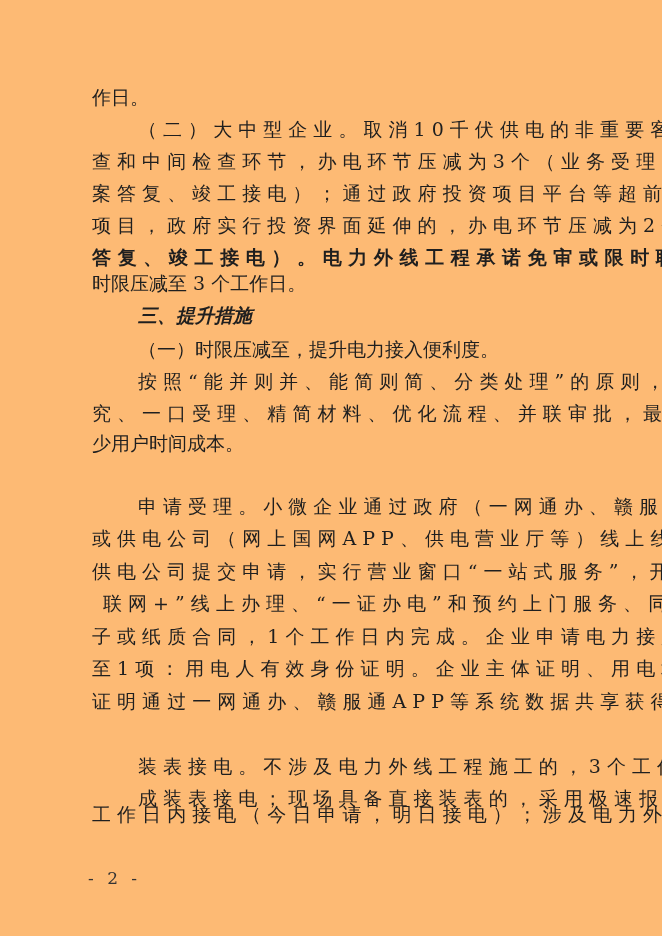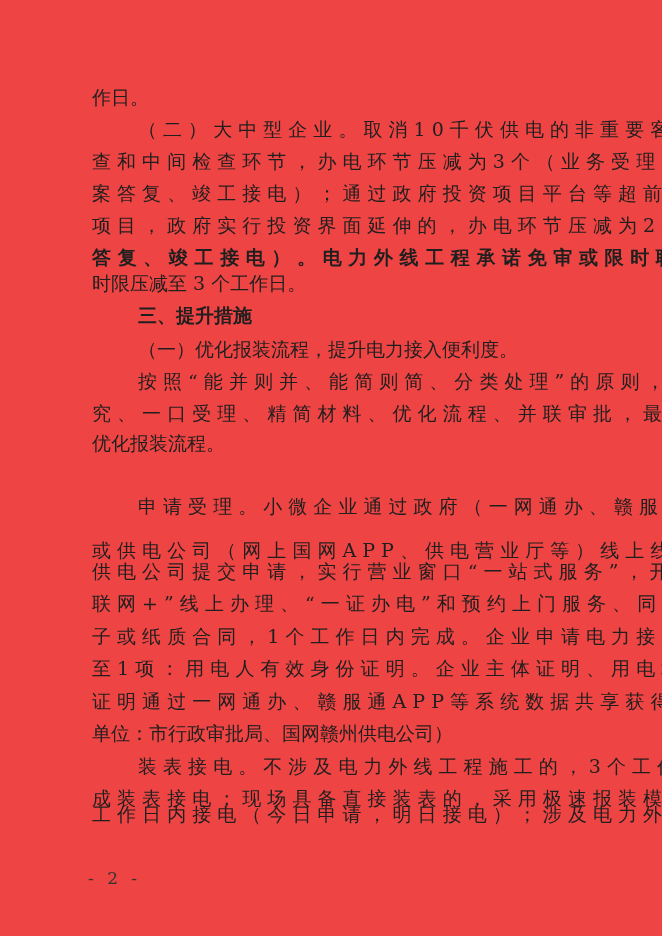--- a/index.html
+++ b/index.html
@@ -1,23 +1,23 @@
 <!DOCTYPE html>
 <html><head>
   <meta charset="utf-8">
   <style>
     html, body { margin: 0; padding: 0; background: #ffffff; }
     body { width: 662px; height: 936px; position: relative; overflow: hidden;
            font-family: "DejaVu Serif", "Liberation Serif", serif; color: #1f1f1f; }
-    .page { position: absolute; left: 0; top: 0; width: 662px; height: 936px; background: #ef4444; }
+    .page { position: absolute; left: 0; top: 0; width: 662px; height: 936px; background: #fdba74; }
     .line { position: absolute; left: 92px; width: 481px; height: 32px; line-height: 32px;
             font-size: 19px; white-space: nowrap; text-align: justify; text-align-last: justify; }
     .line.last { text-align-last: left; }
     .line.indent { left: 138px; width: 435px; }
-    .bold { font-family: "DejaVu Sans", "Liberation Sans", sans-serif; font-weight: bold; }
+    .bold { font-family: "DejaVu Sans", "Liberation Sans", sans-serif; font-weight: bold; font-style: italic; }
     .lead { font-weight: normal; font-family: "DejaVu Sans", "Liberation Sans", sans-serif; }
     .pagenum { position: absolute; left: 88px; top: 866px; font-size: 17px; line-height: 24px;
                font-family: "DejaVu Serif", "Liberation Serif", serif; color: #333; letter-spacing: 4px; }
   </style>
 </head>
 <body>
 
 <div class="page">
 
   <div class="line last" style="top:81px">
@@ -46,73 +46,70 @@
 
   <div class="line last" style="top:267px">
     <span>时限压减至 3 个工作日。</span>
   </div>
 
   <div class="line indent last bold" style="top:299px">
     <span>三、提升措施</span>
   </div>
 
   <div class="line indent last" style="top:333px">
-    <span>（一）优化报装流程，提升电力接入便利度。</span>
+    <span>（一）时限压减至，提升电力接入便利度。</span>
   </div>
 
   <div class="line indent" style="top: 365px; word-spacing: 0px; text-align: left; text-align-last: left;">
     <span><span class="ch">按</span> <span class="ch">照</span> <span class="ch">“</span> <span class="ch">能</span> <span class="ch">并</span> <span class="ch">则</span> <span class="ch">并</span> <span class="ch">、</span> <span class="ch">能</span> <span class="ch">简</span> <span class="ch">则</span> <span class="ch">简</span> <span class="ch">、</span> <span class="ch">分</span> <span class="ch">类</span> <span class="ch">处</span> <span class="ch">理</span> <span class="ch">”</span> <span class="ch">的</span> <span class="ch">原</span> <span class="ch">则</span> <span class="ch">，</span>    </span>
   </div>
 
   <div class="line" style="top: 397px; word-spacing: 0px; text-align: right; text-align-last: left;">
     <span><span class="ch">究</span> <span class="ch">、</span> <span class="ch">一</span> <span class="ch">口</span> <span class="ch">受</span> <span class="ch">理</span> <span class="ch">、</span> <span class="ch">精</span> <span class="ch">简</span> <span class="ch">材</span> <span class="ch">料</span> <span class="ch">、</span> <span class="ch">优</span> <span class="ch">化</span> <span class="ch">流</span> <span class="ch">程</span> <span class="ch">、</span> <span class="ch">并</span> <span class="ch">联</span> <span class="ch">审</span> <span class="ch">批</span> <span class="ch">，</span> <span class="ch">最</span>     </span>
   </div>
 
   <div class="line last" style="top:427px">
-    <span>优化报装流程。</span>
+    <span>少用户时间成本。</span>
   </div>
 
 
   <div class="line indent" style="top: 490px; word-spacing: 0px; text-align: center; text-align-last: left;">
     <span class="lead"><span class="ch">申</span> <span class="ch">请</span> <span class="ch">受</span> <span class="ch">理</span> <span class="ch">。</span> </span><span><span class="ch">小</span> <span class="ch">微</span> <span class="ch">企</span> <span class="ch">业</span> <span class="ch">通</span> <span class="ch">过</span> <span class="ch">政</span> <span class="ch">府</span> <span class="ch">（</span> <span class="ch">一</span> <span class="ch">网</span> <span class="ch">通</span> <span class="ch">办</span> <span class="ch">、</span> <span class="ch">赣</span> <span class="ch">服</span>  <span class="ch"> </span>    <span class="ch"> </span>   </span>
   </div>
 
-  <div class="line" style="top: 534px; word-spacing: 0px; text-align: left; text-align-last: left;">
+  <div class="line" style="top: 522px; word-spacing: 0px; text-align: left; text-align-last: left;">
     <span><span class="ch">或</span> <span class="ch">供</span> <span class="ch">电</span> <span class="ch">公</span> <span class="ch">司</span> <span class="ch">（</span> <span class="ch">网</span> <span class="ch">上</span> <span class="ch">国</span> <span class="ch">网</span> <span class="ch"> </span> <span class="ch">A</span> <span class="ch">P</span> <span class="ch">P</span> <span class="ch">、</span> <span class="ch">供</span> <span class="ch">电</span> <span class="ch">营</span> <span class="ch">业</span> <span class="ch">厅</span> <span class="ch">等</span> <span class="ch">）</span> <span class="ch">线</span> <span class="ch">上</span> <span class="ch">线</span>     </span>
   </div>
 
   <div class="line" style="top: 555px; word-spacing: 0px; text-align: left; text-align-last: left;">
     <span><span class="ch">供</span> <span class="ch">电</span> <span class="ch">公</span> <span class="ch">司</span> <span class="ch">提</span> <span class="ch">交</span> <span class="ch">申</span> <span class="ch">请</span> <span class="ch">，</span> <span class="ch">实</span> <span class="ch">行</span> <span class="ch">营</span> <span class="ch">业</span> <span class="ch">窗</span> <span class="ch">口</span> <span class="ch">“</span> <span class="ch">一</span> <span class="ch">站</span> <span class="ch">式</span> <span class="ch">服</span> <span class="ch">务</span> <span class="ch">”</span> <span class="ch">，</span> <span class="ch">开</span>    </span>
   </div>
 
-  <div class="line" style="top: 587px; word-spacing: 0px; text-align: left; text-align-last: left;">
+  <div class="line" style="top: 587px; word-spacing: 0px; text-align: left; text-align-last: left; margin-left: 11px;">
     <span><span class="ch">联</span> <span class="ch">网</span> <span class="ch">+</span> <span class="ch">”</span> <span class="ch">线</span> <span class="ch">上</span> <span class="ch">办</span> <span class="ch">理</span> <span class="ch">、</span> <span class="ch">“</span> <span class="ch">一</span> <span class="ch">证</span> <span class="ch">办</span> <span class="ch">电</span> <span class="ch">”</span> <span class="ch">和</span> <span class="ch">预</span> <span class="ch">约</span> <span class="ch">上</span> <span class="ch">门</span> <span class="ch">服</span> <span class="ch">务</span> <span class="ch">、</span> <span class="ch">同</span>     </span>
   </div>
 
   <div class="line" style="top: 620px; word-spacing: 0px; text-align: left; text-align-last: left;">
     <span><span class="ch">子</span> <span class="ch">或</span> <span class="ch">纸</span> <span class="ch">质</span> <span class="ch">合</span> <span class="ch">同</span> <span class="ch">，</span> <span class="ch">1</span> <span class="ch"> </span> <span class="ch">个</span> <span class="ch">工</span> <span class="ch">作</span> <span class="ch">日</span> <span class="ch">内</span> <span class="ch">完</span> <span class="ch">成</span> <span class="ch">。</span> <span class="ch">企</span> <span class="ch">业</span> <span class="ch">申</span> <span class="ch">请</span> <span class="ch">电</span> <span class="ch">力</span> <span class="ch">接</span> <span class="ch">入</span>    </span>
   </div>
 
   <div class="line" style="top: 652px; word-spacing: 0px; text-align: left; text-align-last: left;">
     <span><span class="ch">至</span> <span class="ch"> </span> <span class="ch">1</span> <span class="ch"> </span> <span class="ch">项</span> <span class="ch">：</span> <span class="ch">用</span> <span class="ch">电</span> <span class="ch">人</span> <span class="ch">有</span> <span class="ch">效</span> <span class="ch">身</span> <span class="ch">份</span> <span class="ch">证</span> <span class="ch">明</span> <span class="ch">。</span> <span class="ch">企</span> <span class="ch">业</span> <span class="ch">主</span> <span class="ch">体</span> <span class="ch">证</span> <span class="ch">明</span> <span class="ch">、</span> <span class="ch">用</span> <span class="ch">电</span> <span class="ch">地</span>    </span>
   </div>
 
   <div class="line" style="top: 685px; word-spacing: 0px; text-align: right; text-align-last: left;">
     <span><span class="ch">证</span> <span class="ch">明</span> <span class="ch">通</span> <span class="ch">过</span> <span class="ch">一</span> <span class="ch">网</span> <span class="ch">通</span> <span class="ch">办</span> <span class="ch">、</span> <span class="ch">赣</span> <span class="ch">服</span> <span class="ch">通</span> <span class="ch"> </span> <span class="ch">A</span> <span class="ch">P</span> <span class="ch">P</span> <span class="ch"> </span> <span class="ch">等</span> <span class="ch">系</span> <span class="ch">统</span> <span class="ch">数</span> <span class="ch">据</span> <span class="ch">共</span> <span class="ch">享</span> <span class="ch">获</span> <span class="ch">得</span>     </span>
   </div>
 
-  <div class="line last" style="top:717px">
-    <span>单位：市行政审批局、国网赣州供电公司）</span>
-  </div>
 
   <div class="line indent" style="top: 750px; word-spacing: 0px; text-align: left; text-align-last: left;">
     <span class="lead"><span class="ch">装</span> <span class="ch">表</span> <span class="ch">接</span> <span class="ch">电</span> <span class="ch">。</span> </span><span><span class="ch">不</span> <span class="ch">涉</span> <span class="ch">及</span> <span class="ch">电</span> <span class="ch">力</span> <span class="ch">外</span> <span class="ch">线</span> <span class="ch">工</span> <span class="ch">程</span> <span class="ch">施</span> <span class="ch">工</span> <span class="ch">的</span> <span class="ch">，</span> <span class="ch">3</span> <span class="ch"> </span> <span class="ch">个</span> <span class="ch">工</span> <span class="ch">作</span>    </span>
   </div>
 
-  <div class="line" style="top: 782px; word-spacing: 0px; text-align: left; text-align-last: left;">
+  <div class="line" style="top: 782px; word-spacing: 0px; text-align: left; text-align-last: left; margin-left: 46px;">
     <span><span class="ch">成</span> <span class="ch">装</span> <span class="ch">表</span> <span class="ch">接</span> <span class="ch">电</span> <span class="ch">；</span> <span class="ch">现</span> <span class="ch">场</span> <span class="ch">具</span> <span class="ch">备</span> <span class="ch">直</span> <span class="ch">接</span> <span class="ch">装</span> <span class="ch">表</span> <span class="ch">的</span> <span class="ch">，</span> <span class="ch">采</span> <span class="ch">用</span> <span class="ch">极</span> <span class="ch">速</span> <span class="ch">报</span> <span class="ch">装</span> <span class="ch">模</span>    <span class="ch"> </span>  </span>
   </div>
 
   <div class="line" style="top: 798px; word-spacing: 0px; text-align: left; text-align-last: left;">
     <span><span class="ch">工</span> <span class="ch">作</span> <span class="ch">日</span> <span class="ch">内</span> <span class="ch">接</span> <span class="ch">电</span> <span class="ch">（</span> <span class="ch">今</span> <span class="ch">日</span> <span class="ch">申</span> <span class="ch">请</span> <span class="ch">，</span> <span class="ch">明</span> <span class="ch">日</span> <span class="ch">接</span> <span class="ch">电</span> <span class="ch">）</span> <span class="ch">；</span> <span class="ch">涉</span> <span class="ch">及</span> <span class="ch">电</span> <span class="ch">力</span> <span class="ch">外</span>      </span>
   </div>
 
   <div class="pagenum">- 2 -</div>
 </div>
 

